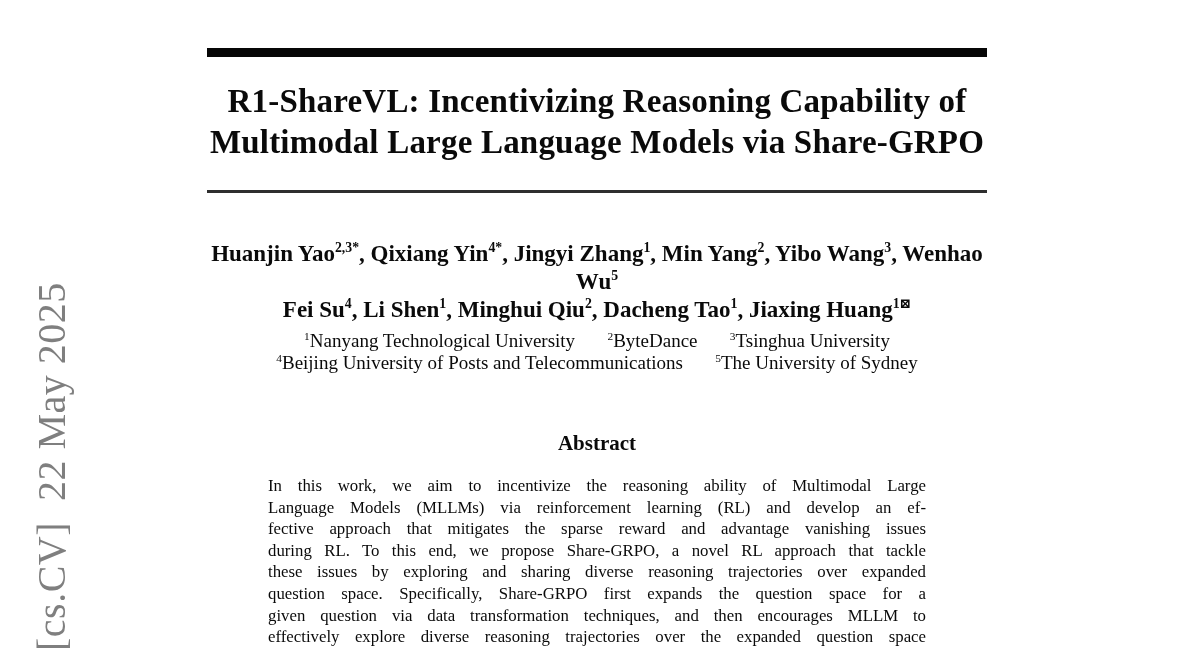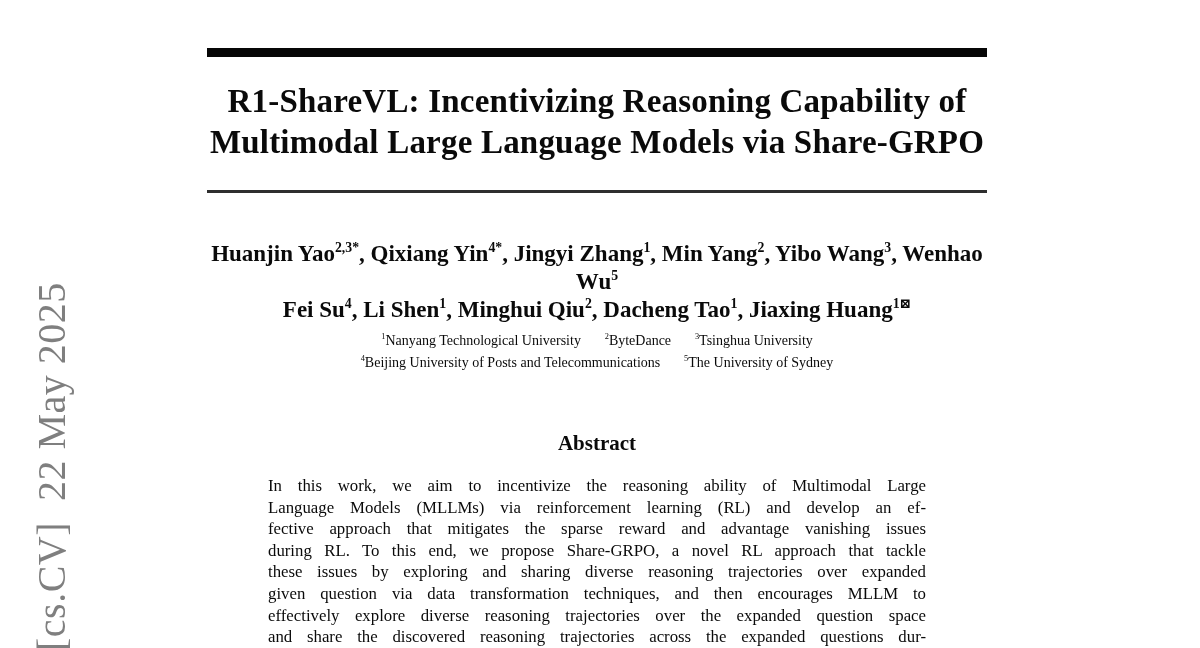--- a/index.html
+++ b/index.html
@@ -63,21 +63,21 @@
     margin-top: 47px;
     text-align: center;
     font-weight: bold;
     font-size: 23px;
     line-height: 28px;
   }
 
   .affiliations {
     margin-top: 6px;
     text-align: center;
-    font-size: 14px;
+    font-size: 19px;
     line-height: 22px;
   }
   .affil-item + .affil-item { margin-left: 1.7em; }
 
   .contrib {
     margin-top: 6px;
     text-align: center;
     font-size: 14.5px;
     line-height: 19px;
   }
@@ -135,18 +135,19 @@
 
 
   <h2 class="abstract-heading">Abstract</h2>
 
   <div class="abstract-body">
     <div class="abs-line">In this work, we aim to incentivize the reasoning ability of Multimodal Large</div>
     <div class="abs-line">Language Models (MLLMs) via reinforcement learning (RL) and develop an ef-</div>
     <div class="abs-line">fective approach that mitigates the sparse reward and advantage vanishing issues</div>
     <div class="abs-line">during RL. To this end, we propose Share-GRPO, a novel RL approach that tackle</div>
     <div class="abs-line">these issues by exploring and sharing diverse reasoning trajectories over expanded</div>
+    <div class="abs-line">question space. Specifically, Share-GRPO first expands the question space for a</div>
     <div class="abs-line">given question via data transformation techniques, and then encourages MLLM to</div>
     <div class="abs-line">effectively explore diverse reasoning trajectories over the expanded question space</div>
     <div class="abs-line">and share the discovered reasoning trajectories across the expanded questions dur-</div>
   </div>
 
 </div>
 
 </body></html>

